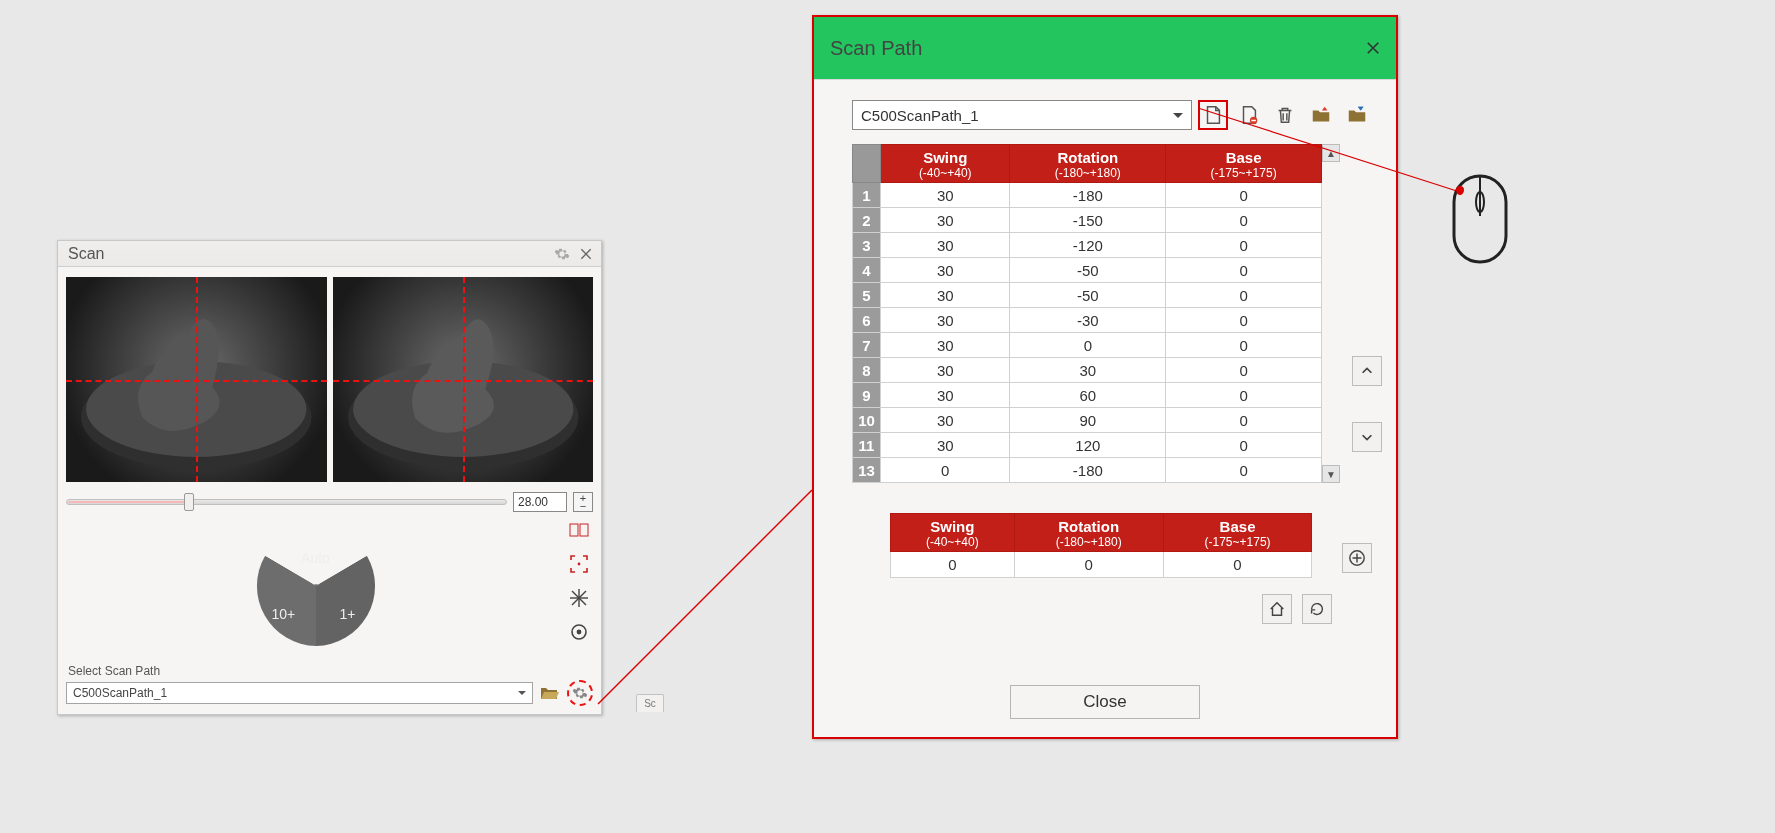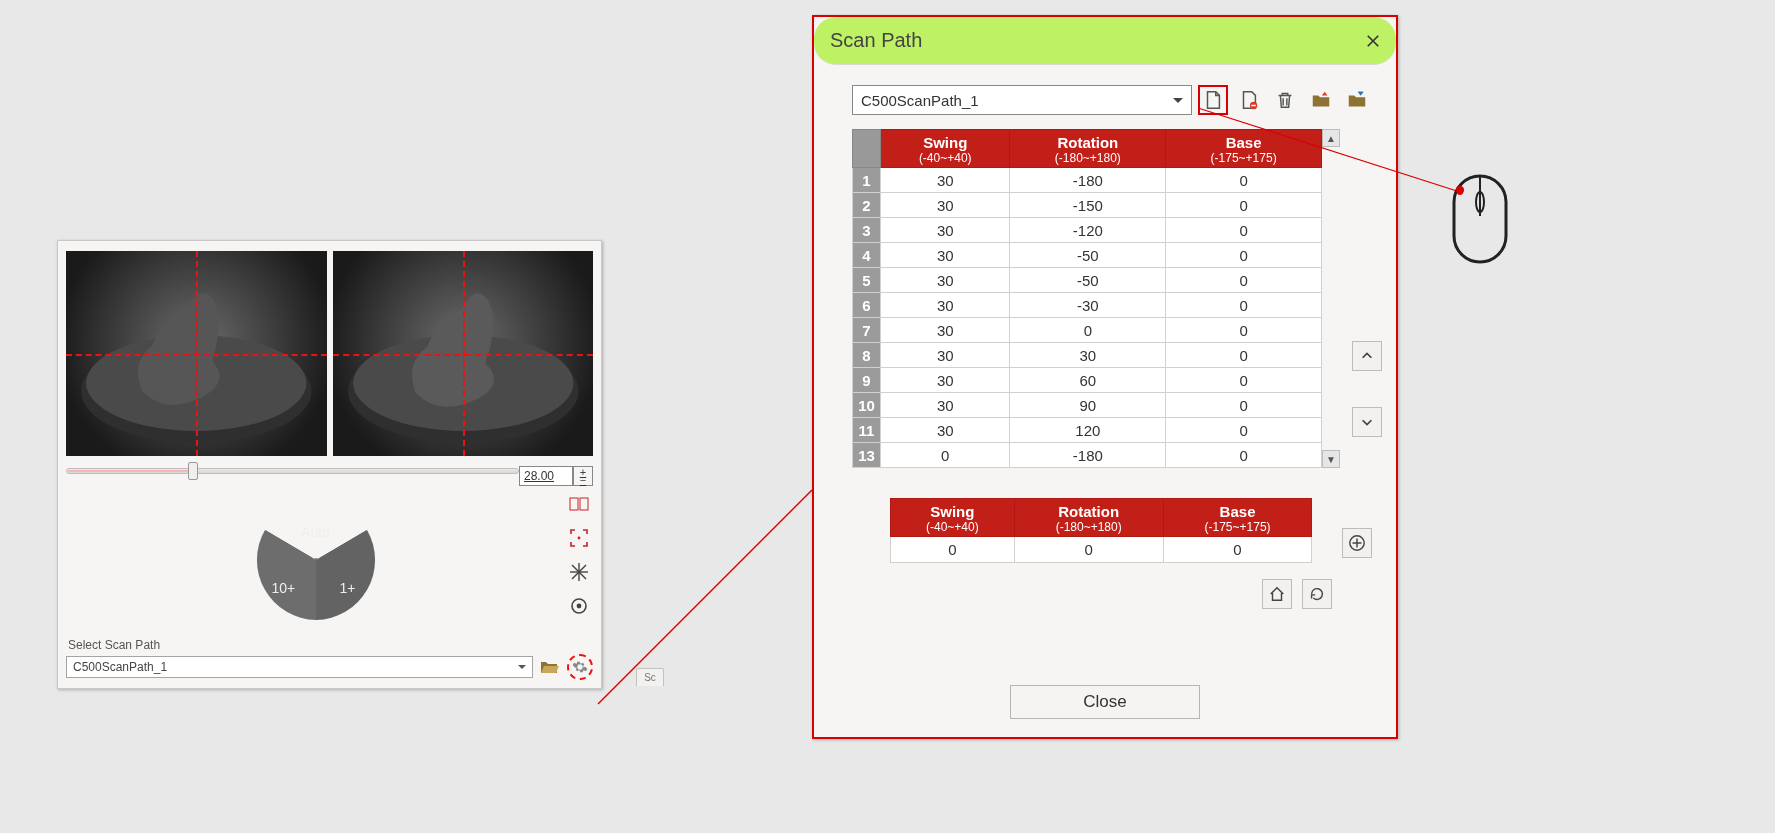--- a/index.html
+++ b/index.html
@@ -50,21 +50,21 @@
   .cam svg { position: absolute; inset: 0; width: 100%; height: 100%; }
   .cross-h, .cross-v {
     position: absolute; pointer-events: none;
   }
   .cross-h { left:0; right:0; height:0; border-top:2px dashed #e11; top:50%; }
   .cross-v { top:0; bottom:0; width:0; border-left:2px dashed #e11; }
   .cam1 .cross-v { left: 130px; }
   .cam2 .cross-v { left: 130px; }
 
   .slider-row {
-    display: flex; align-items: flex-start; margin: 10px 0 6px 0; text-decoration: underline;
+    display: flex; align-items: center; gap: 6px; margin: 10px 0 6px 0;
   }
   .slider {
     flex: 1; height: 10px; position: relative; display: flex; align-items: center;
   }
   .slider .track {
     height: 6px; flex: 1; background: linear-gradient(#e8e8e8,#d7d7d7);
     border: 1px solid #bfbfbf; border-radius: 3px; position: relative;
   }
   .slider .fill {
     position: absolute; left: 1px; top: 1px; bottom: 1px; width: 28%;
@@ -130,23 +130,23 @@
   .sp-window {
     position: absolute;
     left: 812px; top: 15px;
     width: 586px; height: 724px;
     background: #f6f5f4;
     border: 2px solid #d80000;
     box-shadow: 1px 1px 3px rgba(0,0,0,.25);
     display:flex; flex-direction:column;
   }
   .sp-titlebar {
-    height: 48px;
+    height: 63px;
     display:flex; align-items:center; padding: 0 12px 0 16px;
-    background:#bef264; border-bottom:1px solid #d9d9d9;border-radius:22px;
+    background:#22c55e; border-bottom:1px solid #d9d9d9;
   }
   .sp-titlebar .title { font-size: 20px; color:#444; }
   .sp-titlebar .spacer { flex:1; }
   .sp-titlebar .xbtn { width:22px; height:22px; display:flex; align-items:center; justify-content:center; color:#333; }
   .sp-titlebar .xbtn svg { width:18px; height:18px; }
 
   .sp-body { flex:1; padding: 20px 24px 10px 24px; position:relative; }
 
   .sp-toprow { display:flex; align-items:center; gap:6px; margin-bottom: 14px; margin-left: 14px; }
   .sp-select {
@@ -223,20 +223,34 @@
     position:absolute; inset:0; width:1775px; height:833px; pointer-events:none;
   }
   .mouse-icon {
     position:absolute; left:1448px; top:172px; width:64px; height:96px;
   }
 </style>
 </head>
 <body>
 
 <div class="scan-window">
+  <div class="scan-titlebar">
+    <div class="title">Scan</div>
+    <div class="spacer"></div>
+    <div class="titlebar-btn">
+      <svg viewBox="0 0 24 24">
+          <path fill="currentColor" d="M12 8a4 4 0 100 8 4 4 0 000-8zm9 4a7 7 0 01-.1 1.2l2.1 1.6-2 3.4-2.4-1a7 7 0 01-2 .1l-.4 2.6h-4l-.4-2.6a7 7 0 01-2-.1l-2.4 1-2-3.4 2.1-1.6A7 7 0 013 12c0-.4 0-.8.1-1.2L1 9.2l2-3.4 2.4 1a7 7 0 012-.1L7.8 4h4l.4 2.6a7 7 0 012 .1l2.4-1 2 3.4-2.1 1.6c.1.4.1.8.1 1.3z" opacity=".5"></path>
+        </svg>
+    </div>
+    <div class="titlebar-btn">
+      <svg viewBox="0 0 24 24">
+          <path stroke="currentColor" stroke-width="2" fill="none" d="M5 5l14 14M19 5L5 19"></path>
+        </svg>
+    </div>
+  </div>
 
   <div class="scan-body">
     <div class="cams">
       <div class="cam cam1">
         <svg viewBox="0 0 260 205" preserveAspectRatio="none">
           <ellipse cx="130" cy="140" rx="115" ry="52" fill="#2f2f2f"></ellipse>
           <ellipse cx="130" cy="132" rx="110" ry="48" fill="#4a4a4a"></ellipse>
           <path d="M120 60 q15 -30 28 -10 q10 18 -2 60 q18 20 -8 35 q-38 20 -62 -5 q-12 -30 10 -45 q6 -20 34 -35z" fill="#565656"></path>
         </svg>
         <div class="cross-h"></div>

